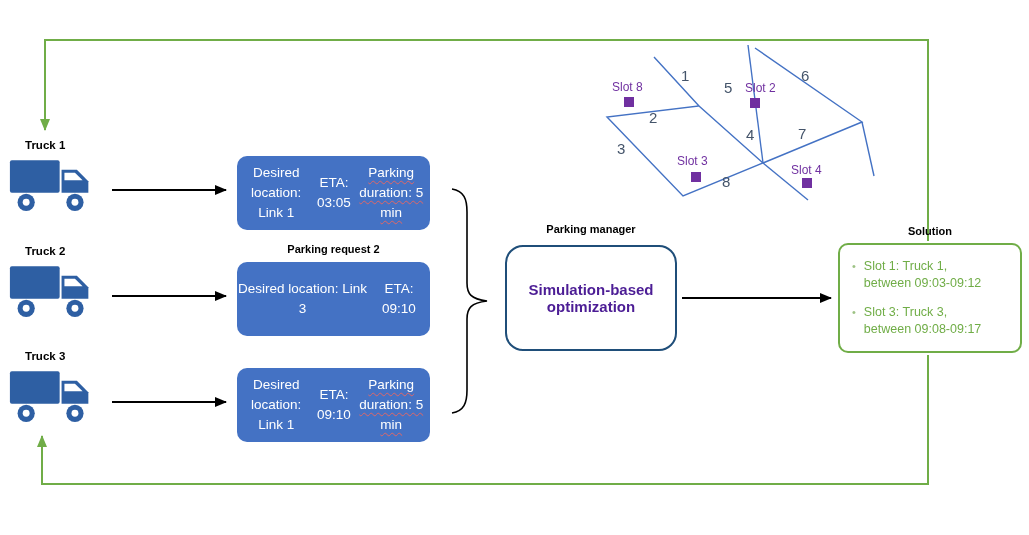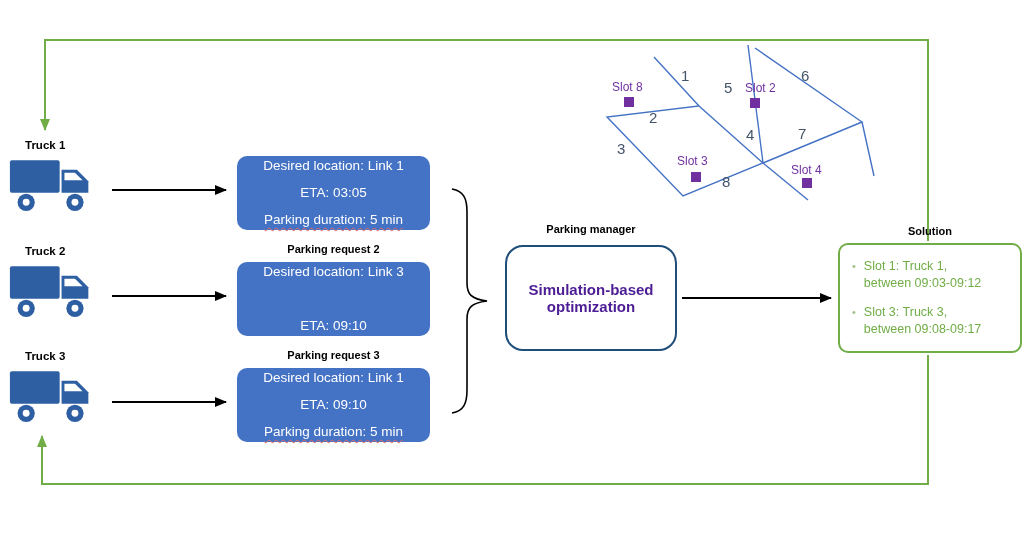--- a/index.html
+++ b/index.html
@@ -9,21 +9,21 @@
   }
   svg.overlay { position:absolute; left:0; top:0; z-index:1; pointer-events:none; }
 
   .box-title { position:absolute; font-size:11px; font-weight:700; color:#000; text-align:center; z-index:2; }
   .truck-label { position:absolute; font-size:11.5px; font-weight:700; color:#000; z-index:2; }
   .truck-icon { position:absolute; z-index:2; }
 
   .req-box {
     position:absolute; left:237px; width:193px; height:74px;
     background:#4472c4; border-radius:10px; color:#fff;
-    display:flex; flex-direction:column; justify-content:space-between; align-items:center;
+    display:flex; justify-content:flex-start; align-items:center;
     font-size:13.5px; line-height:20px; z-index:2; text-align:center;
   }
   .squiggle { text-decoration:underline wavy #e06666; text-decoration-thickness:1px; text-underline-offset:3px; }
 
   .manager-box {
     position:absolute; left:505px; top:245px; width:172px; height:106px;
     background:#fff; border:2.5px solid #1f4e79; border-radius:18px;
     display:flex; align-items:center; justify-content:center; text-align:center;
     font-size:15px; font-weight:700; color:#4c1d95; z-index:2; padding:0 16px; box-sizing:border-box;
   }
@@ -117,21 +117,20 @@
     <span>ETA: 03:05</span>
     <span class="squiggle">Parking duration: 5 min</span>
   </div>
 
   <div class="box-title" style="left:237px; top:243px; width:193px;">Parking request 2</div>
   <div class="req-box" style="top:262px;">
     <span>Desired location: Link 3</span>
     <span>ETA: 09:10</span>
   </div>
 
-  <div class="box-title" style="left:237px; top:349px; width:193px;">Parking request 3</div>
   <div class="req-box" style="top:368px;">
     <span>Desired location: Link 1</span>
     <span>ETA: 09:10</span>
     <span class="squiggle">Parking duration: 5 min</span>
   </div>
 
   <div class="box-title" style="left:505px; top:223px; width:172px;">Parking manager</div>
   <div class="manager-box">
     <span>Simulation-based optimization</span>
   </div>

